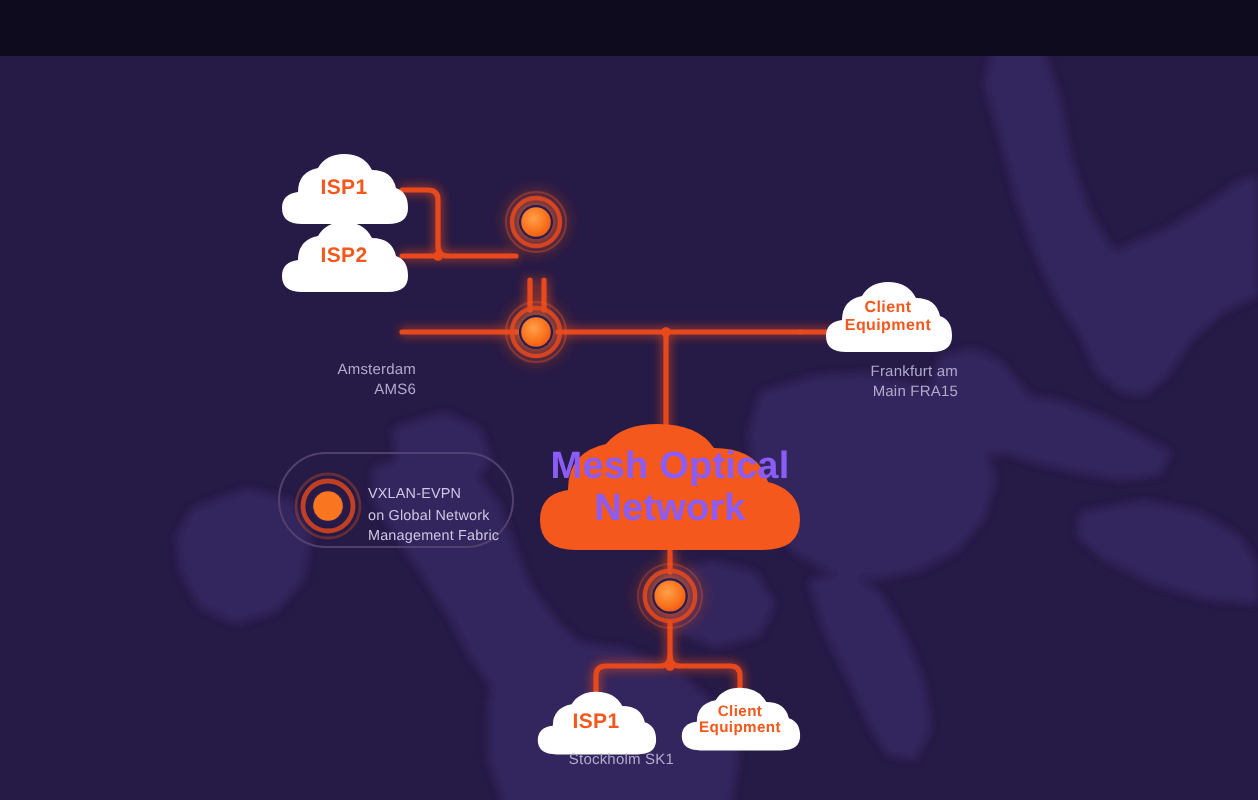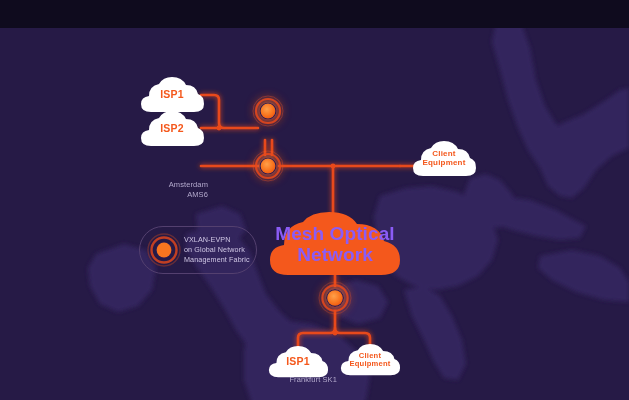--- a/index.html
+++ b/index.html
@@ -72,21 +72,21 @@
   #legend {
     position: absolute;
     z-index: 5;
     left: 139px;
     top: 198px;
     width: 118px;
     height: 48px;
     border: 1px solid #54406f;
     border-radius: 24px;
     display: flex;
-    align-items: center;
+    align-items: flex-end;
     box-sizing: border-box;
     padding-left: 4px;
   }
   #legend .legend-mark {
     position: relative;
     width: 40px;
     height: 40px;
     flex: none;
   }
   #legend .legend-text {
@@ -249,20 +249,22 @@
 
   <div class="cloud cloud-white" style="left:411px; top:112px; width:66px; height:38px;">
     <svg class="cloud-svg" viewBox="0 0 132 76" preserveAspectRatio="none">
       <path d="M24 72 Q4 72 4 56 Q4 42 20 40 Q20 20 40 16 Q48 2 66 2 Q86 2 94 18
                Q114 18 118 36 Q130 40 130 56 Q130 72 110 72 Z" fill="#ffffff"></path>
     </svg>
     <span class="cloud-label" style="font-size:8px;">Client
 Equipment</span>
   </div>
 
+  <div class="site-label" style="left:409px; top:153px; width:70px;">Frankfurt am
+Main FRA15</div>
 
   <div class="cloud cloud-orange" style="left:267px; top:183px; width:136px; height:66px;">
     <svg class="cloud-svg" viewBox="0 0 272 132" preserveAspectRatio="none">
       <path d="M42 128 Q6 128 6 98 Q6 72 34 68 Q34 30 72 22 Q88 2 124 2 Q164 2 180 26
                Q224 26 234 60 Q266 68 266 98 Q266 128 228 128 Z" fill="#f4581c"></path>
     </svg>
     <span class="cloud-label">Mesh Optical
 Network</span>
   </div>
 
@@ -276,21 +278,21 @@
 
   <div class="cloud cloud-white" style="left:339px; top:315px; width:62px; height:34px;">
     <svg class="cloud-svg" viewBox="0 0 132 76" preserveAspectRatio="none">
       <path d="M24 72 Q4 72 4 56 Q4 42 20 40 Q20 20 40 16 Q48 2 66 2 Q86 2 94 18
                Q114 18 118 36 Q130 40 130 56 Q130 72 110 72 Z" fill="#ffffff"></path>
     </svg>
     <span class="cloud-label" style="font-size:7.6px;">Client
 Equipment</span>
   </div>
 
-  <div class="site-label" style="left:263px; top:347px; width:74px;">Frankfurt SK1</div>
+  <div class="site-label" style="left:263px; top:347px; width:74px;">Stockholm SK1</div>
 
   <div id="legend">
     <div class="legend-mark">
       <svg viewBox="0 0 40 40" width="40" height="40">
         <circle cx="20" cy="20" r="16" fill="none" stroke="#f4581c" stroke-width="1.4" opacity="0.3"></circle>
         <circle cx="20" cy="20" r="12.5" fill="none" stroke="#e8491a" stroke-width="2.4" opacity="0.8"></circle>
         <circle cx="20" cy="20" r="8.6" fill="#2b1c4f"></circle>
         <circle cx="20" cy="20" r="7.4" fill="#f9751f"></circle>
       </svg>
     </div>

